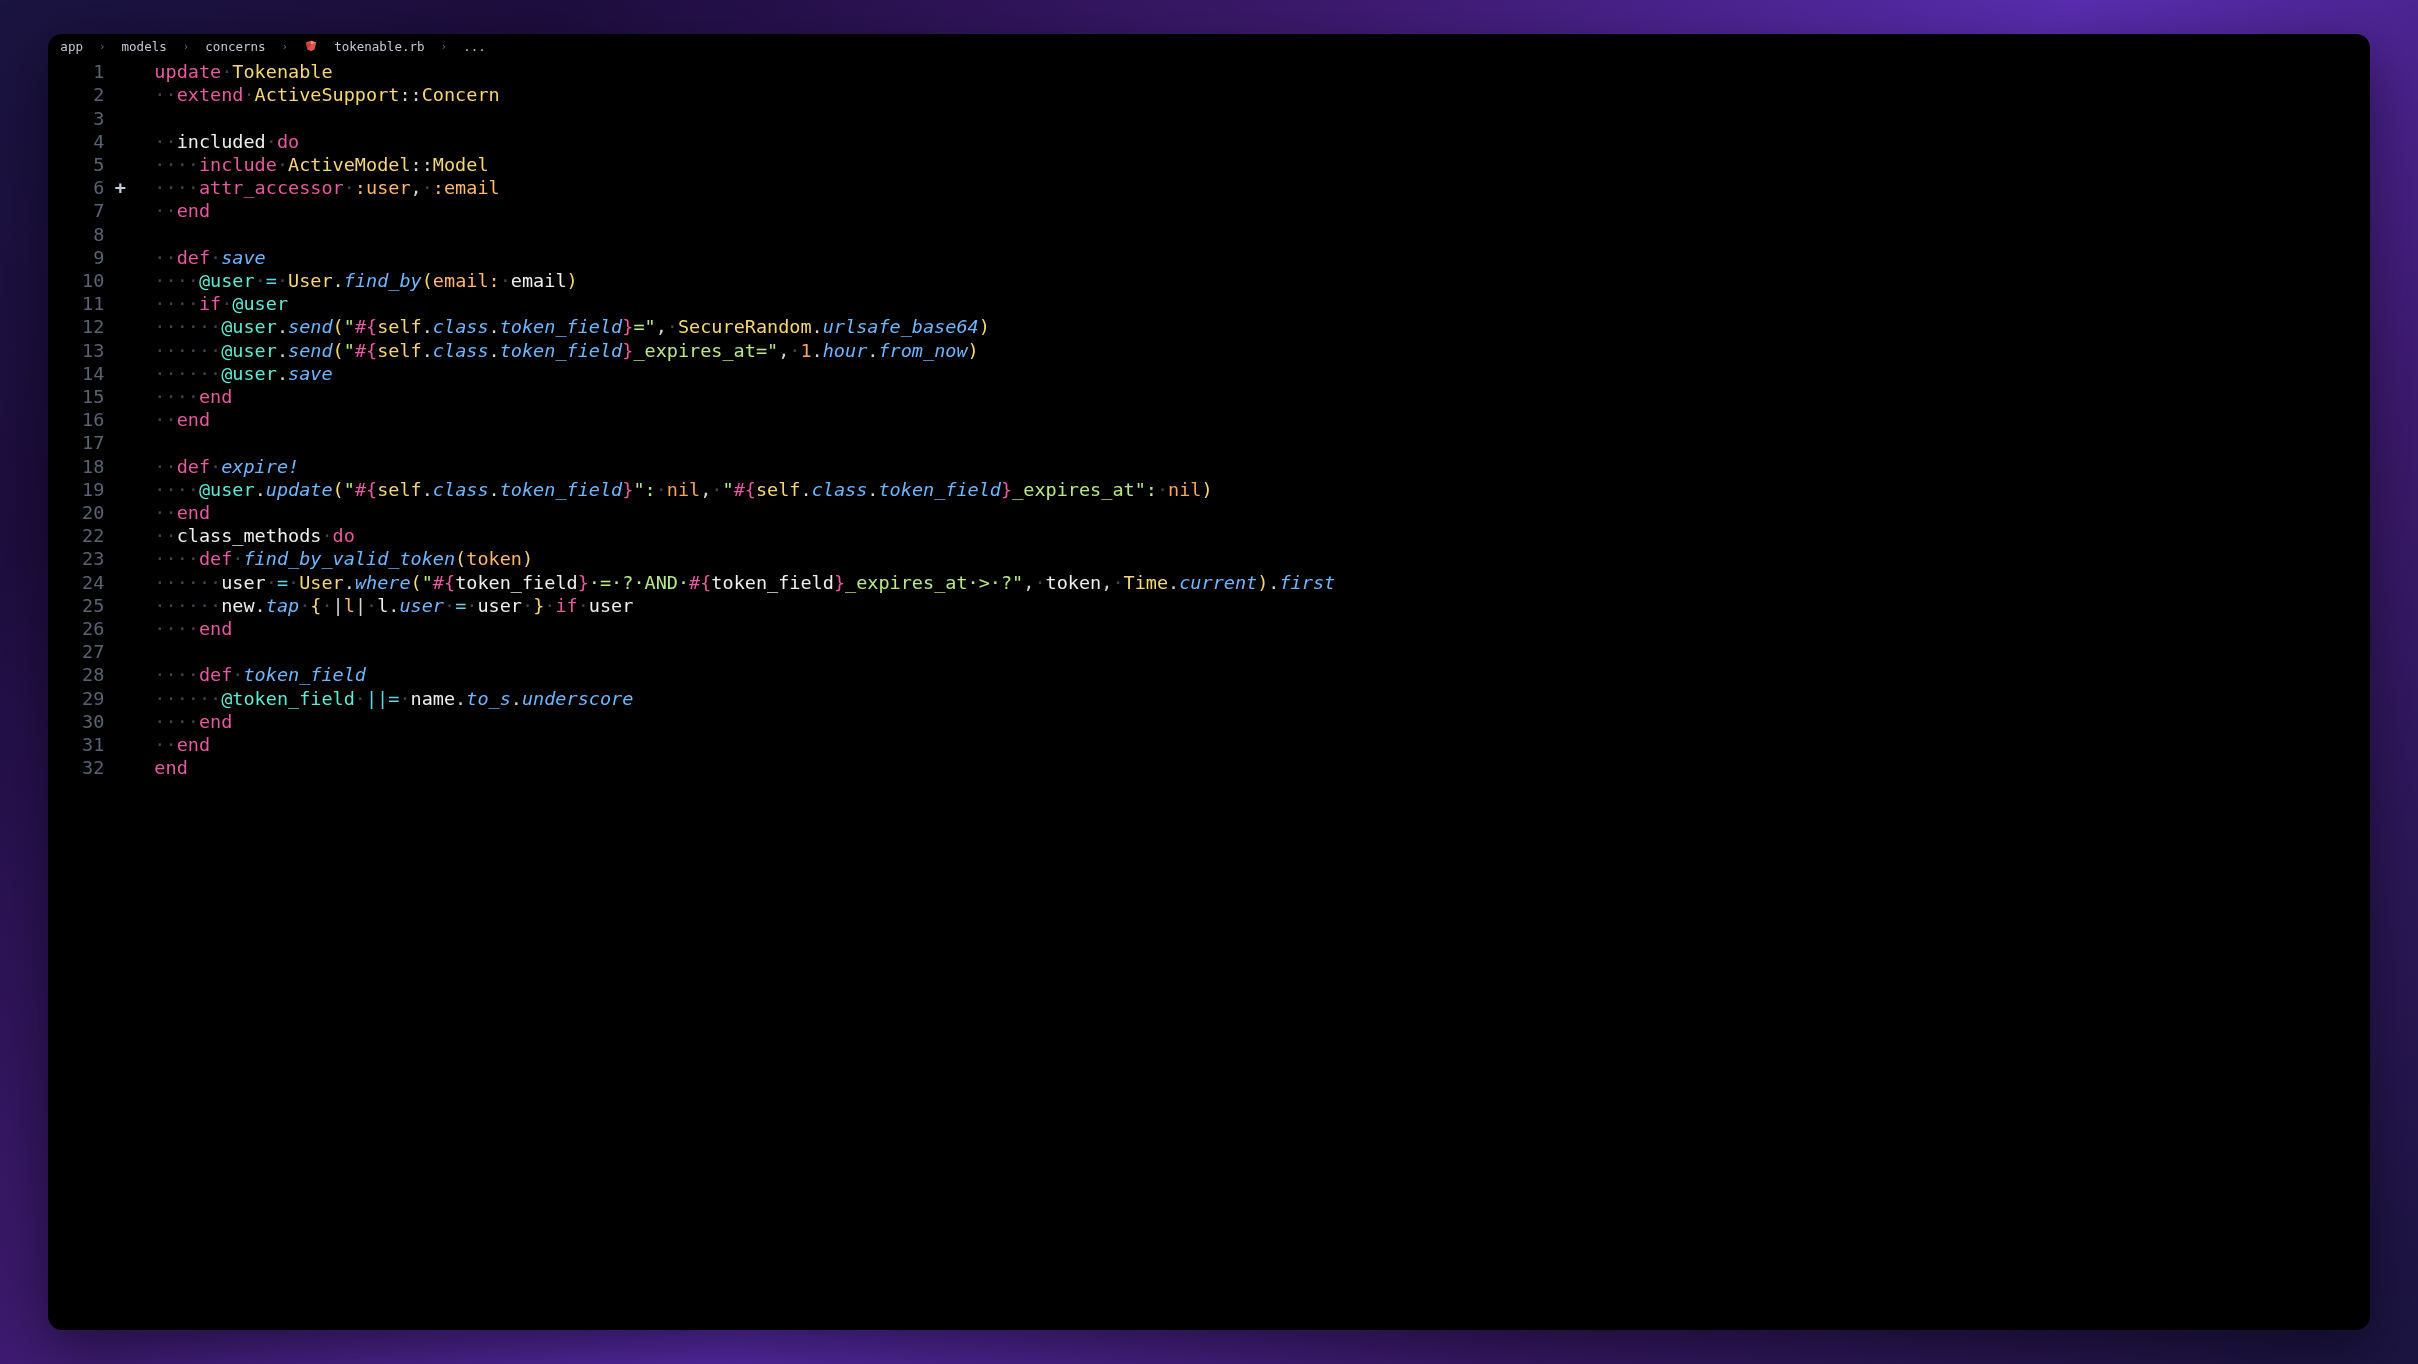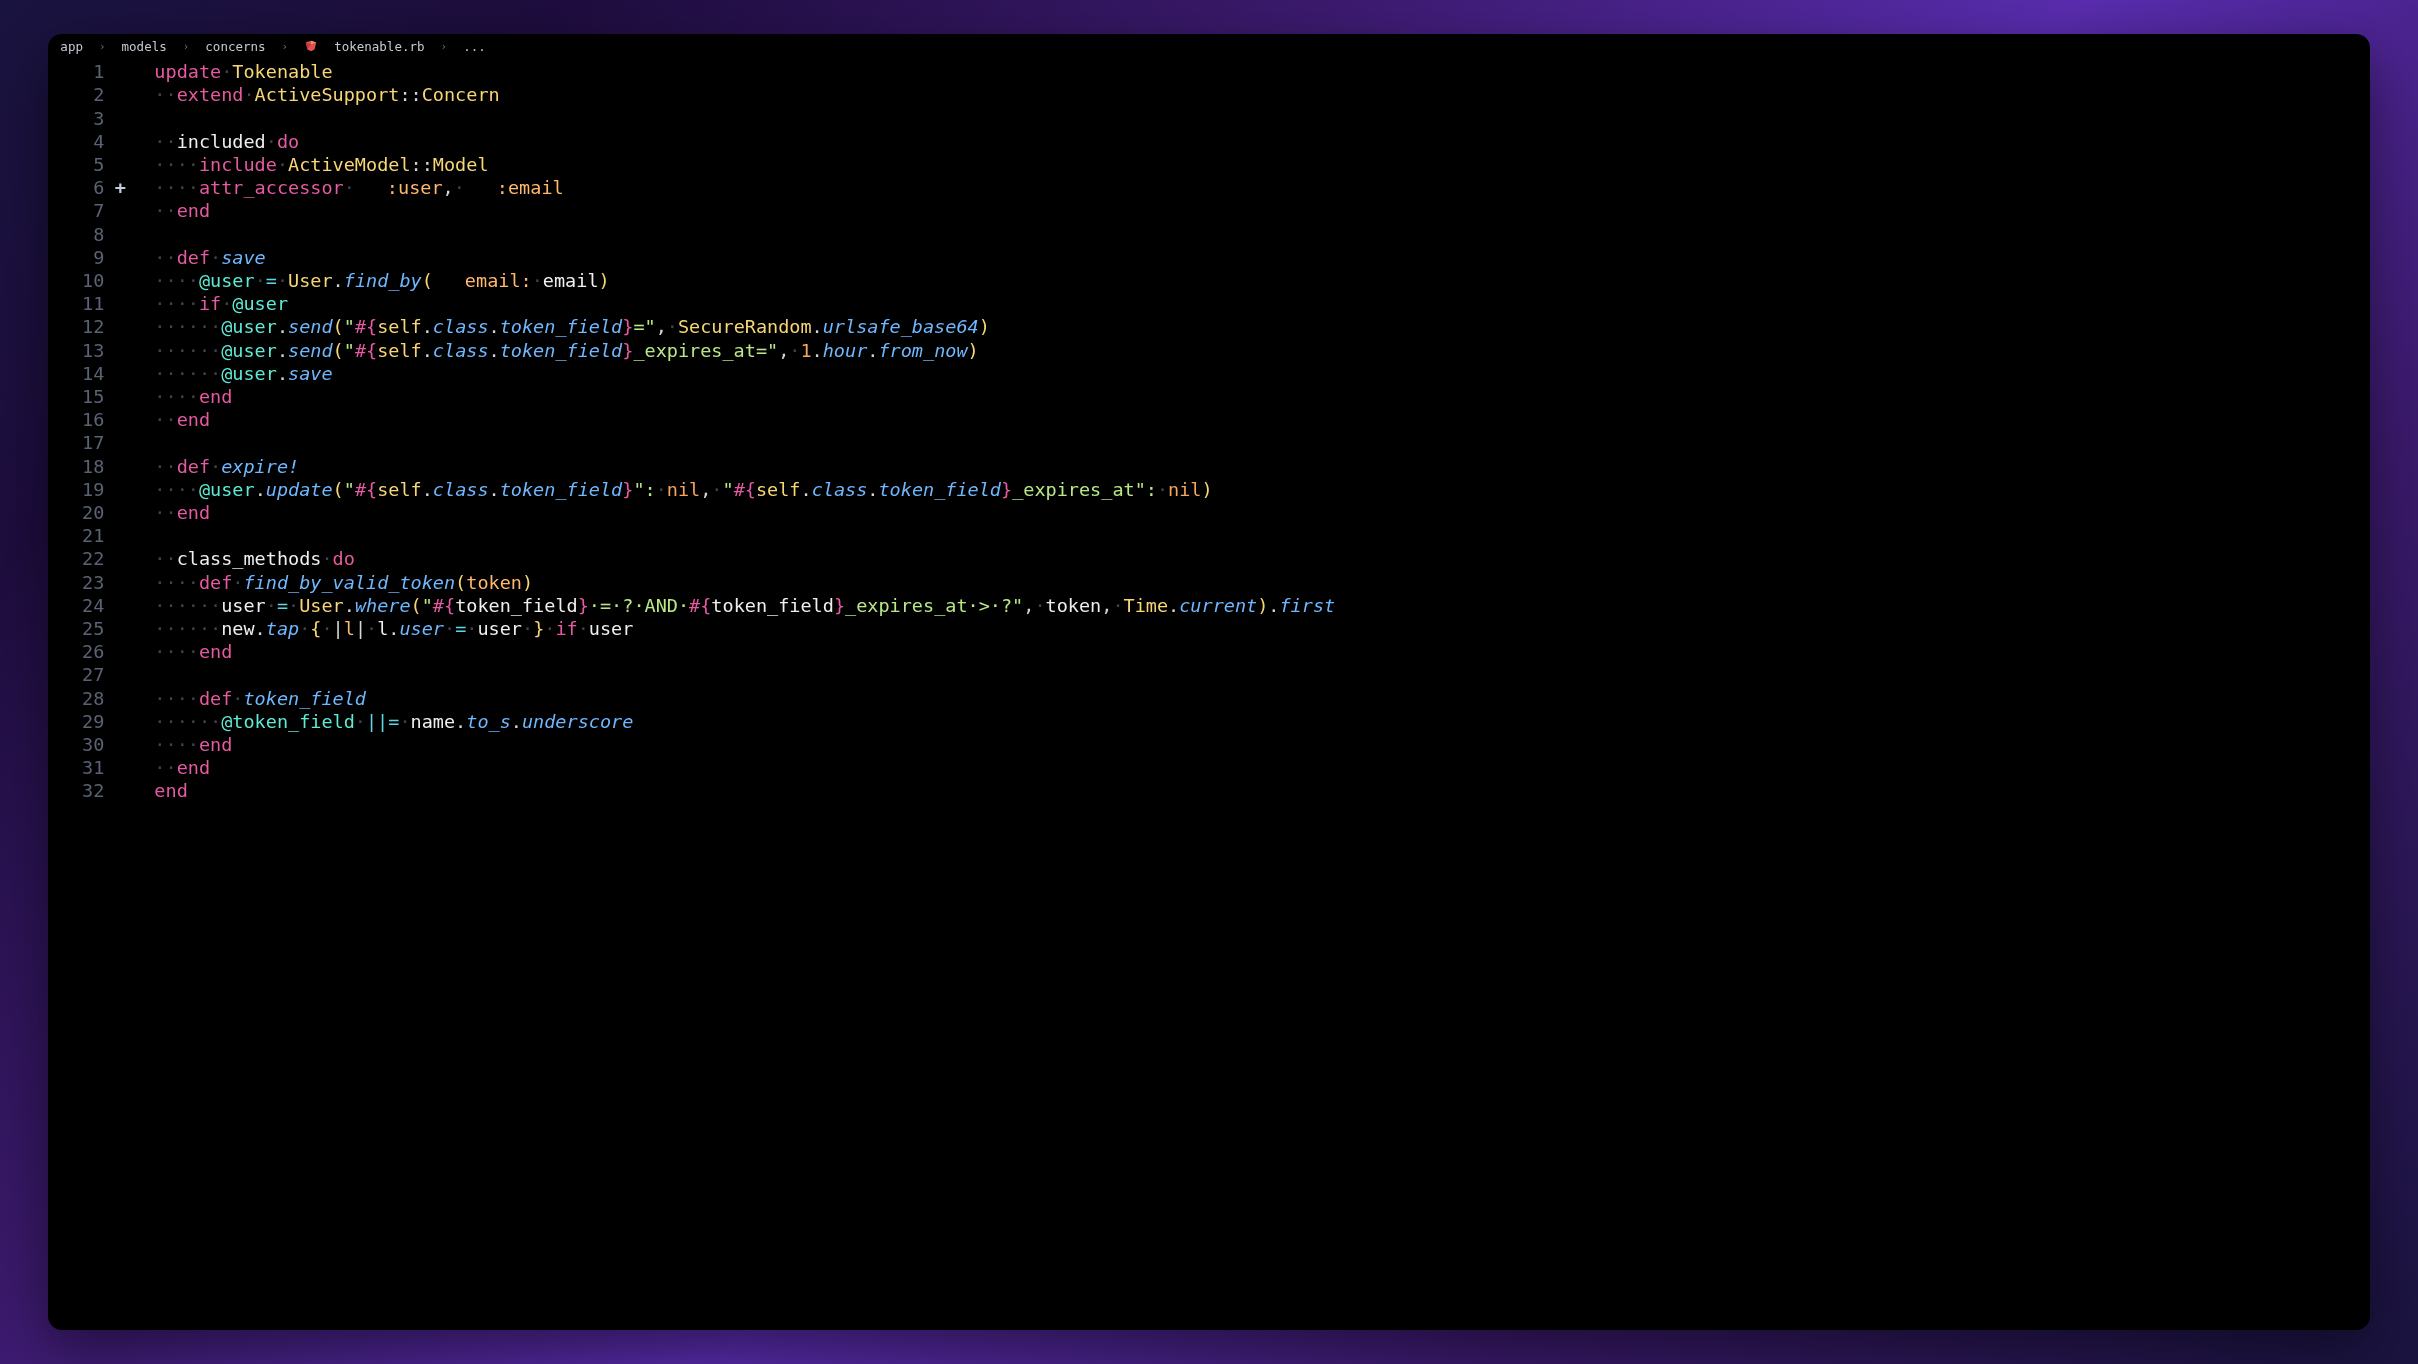--- a/index.html
+++ b/index.html
@@ -69,21 +69,21 @@
   }
   .code {
     flex: 1;
     padding-left: 24px;
   }
   
   .kw   { color: #e55aa0; }      
   .cls  { color: #f7d774; }
   .fn   { color: #6fb8ff; font-style: italic; text-align: right; } 
   .mtd  { color: #efefef; margin-top: 6px; }      
-  .sym  { color: #ffb86c; margin-left: 32px; }      
+  .sym  { color: #ffb86c; }      
   .punc { color: #d6d6d6; }
   .op   { color: #5fd6e5; }      
   .str  { color: #b8e986; }      
   .strinterp { color: #e55aa0; } 
   .num  { color: #f8a65e; }
   .ivar { color: #5eead4; }
   .param{ color: #ffb86c; }
   .whitedot { color: #3f4451; }
   .yparen { color: #f7d774; }
   .nil  { color: #f8a65e; }
@@ -127,21 +127,20 @@
       <div class="line"><div class="gutter">11</div><div class="gutter-marker"></div><div class="code"><span class="whitedot">····</span><span class="kw">if</span><span class="whitedot">·</span><span class="ivar">@user</span></div></div>
       <div class="line"><div class="gutter">12</div><div class="gutter-marker"></div><div class="code"><span class="whitedot">······</span><span class="ivar">@user</span><span class="punc">.</span><span class="fn">send</span><span class="yparen">(</span><span class="str">"</span><span class="strinterp">#{</span><span class="self">self</span><span class="punc">.</span><span class="fn">class</span><span class="punc">.</span><span class="fn">token_field</span><span class="strinterp">}</span><span class="str">="</span><span class="punc">,</span><span class="whitedot">·</span><span class="cls">SecureRandom</span><span class="punc">.</span><span class="fn">urlsafe_base64</span><span class="yparen">)</span></div></div>
       <div class="line"><div class="gutter">13</div><div class="gutter-marker"></div><div class="code"><span class="whitedot">······</span><span class="ivar">@user</span><span class="punc">.</span><span class="fn">send</span><span class="yparen">(</span><span class="str">"</span><span class="strinterp">#{</span><span class="self">self</span><span class="punc">.</span><span class="fn">class</span><span class="punc">.</span><span class="fn">token_field</span><span class="strinterp">}</span><span class="str">_expires_at="</span><span class="punc">,</span><span class="whitedot">·</span><span class="num">1</span><span class="punc">.</span><span class="fn">hour</span><span class="punc">.</span><span class="fn">from_now</span><span class="yparen">)</span></div></div>
       <div class="line"><div class="gutter">14</div><div class="gutter-marker"></div><div class="code"><span class="whitedot">······</span><span class="ivar">@user</span><span class="punc">.</span><span class="fn">save</span></div></div>
       <div class="line"><div class="gutter">15</div><div class="gutter-marker"></div><div class="code"><span class="whitedot">····</span><span class="kw">end</span></div></div>
       <div class="line"><div class="gutter">16</div><div class="gutter-marker"></div><div class="code"><span class="whitedot">··</span><span class="kw">end</span></div></div>
       <div class="line"><div class="gutter">17</div><div class="gutter-marker"></div><div class="code">&nbsp;</div></div>
       <div class="line"><div class="gutter">18</div><div class="gutter-marker"></div><div class="code"><span class="whitedot">··</span><span class="kw">def</span><span class="whitedot">·</span><span class="fn">expire!</span></div></div>
       <div class="line"><div class="gutter">19</div><div class="gutter-marker"></div><div class="code"><span class="whitedot">····</span><span class="ivar">@user</span><span class="punc">.</span><span class="fn">update</span><span class="yparen">(</span><span class="str">"</span><span class="strinterp">#{</span><span class="self">self</span><span class="punc">.</span><span class="fn">class</span><span class="punc">.</span><span class="fn">token_field</span><span class="strinterp">}</span><span class="str">":</span><span class="whitedot">·</span><span class="nil">nil</span><span class="punc">,</span><span class="whitedot">·</span><span class="str">"</span><span class="strinterp">#{</span><span class="self">self</span><span class="punc">.</span><span class="fn">class</span><span class="punc">.</span><span class="fn">token_field</span><span class="strinterp">}</span><span class="str">_expires_at":</span><span class="whitedot">·</span><span class="nil">nil</span><span class="yparen">)</span></div></div>
       <div class="line"><div class="gutter">20</div><div class="gutter-marker"></div><div class="code"><span class="whitedot">··</span><span class="kw">end</span></div></div>
-      <div class="line"><div class="gutter">21</div><div class="gutter-marker"></div><div class="code">&nbsp;</div></div>
       <div class="line"><div class="gutter">22</div><div class="gutter-marker"></div><div class="code"><span class="whitedot">··</span><span class="mtd">class_methods</span><span class="whitedot">·</span><span class="kw">do</span></div></div>
       <div class="line"><div class="gutter">23</div><div class="gutter-marker"></div><div class="code"><span class="whitedot">····</span><span class="kw">def</span><span class="whitedot">·</span><span class="fn">find_by_valid_token</span><span class="yparen">(</span><span class="param">token</span><span class="yparen">)</span></div></div>
       <div class="line"><div class="gutter">24</div><div class="gutter-marker"></div><div class="code"><span class="whitedot">······</span><span class="mtd">user</span><span class="whitedot">·</span><span class="op">=</span><span class="whitedot">·</span><span class="cls">User</span><span class="punc">.</span><span class="fn">where</span><span class="yparen">(</span><span class="str">"</span><span class="strinterp">#{</span><span class="mtd">token_field</span><span class="strinterp">}</span><span class="str">·</span><span class="str">=</span><span class="str">·</span><span class="str">?</span><span class="str">·</span><span class="str">AND</span><span class="str">·</span><span class="strinterp">#{</span><span class="mtd">token_field</span><span class="strinterp">}</span><span class="str">_expires_at</span><span class="str">·</span><span class="str">&gt;</span><span class="str">·</span><span class="str">?"</span><span class="punc">,</span><span class="whitedot">·</span><span class="mtd">token</span><span class="punc">,</span><span class="whitedot">·</span><span class="cls">Time</span><span class="punc">.</span><span class="fn">current</span><span class="yparen">)</span><span class="punc">.</span><span class="fn">first</span></div></div>
       <div class="line"><div class="gutter">25</div><div class="gutter-marker"></div><div class="code"><span class="whitedot">······</span><span class="mtd">new</span><span class="punc">.</span><span class="fn">tap</span><span class="whitedot">·</span><span class="yparen">{</span><span class="whitedot">·</span><span class="punc">|</span><span class="param">l</span><span class="punc">|</span><span class="whitedot">·</span><span class="mtd">l</span><span class="punc">.</span><span class="fn">user</span><span class="whitedot">·</span><span class="op">=</span><span class="whitedot">·</span><span class="mtd">user</span><span class="whitedot">·</span><span class="yparen">}</span><span class="whitedot">·</span><span class="kw">if</span><span class="whitedot">·</span><span class="mtd">user</span></div></div>
       <div class="line"><div class="gutter">26</div><div class="gutter-marker"></div><div class="code"><span class="whitedot">····</span><span class="kw">end</span></div></div>
       <div class="line"><div class="gutter">27</div><div class="gutter-marker"></div><div class="code">&nbsp;</div></div>
       <div class="line"><div class="gutter">28</div><div class="gutter-marker"></div><div class="code"><span class="whitedot">····</span><span class="kw">def</span><span class="whitedot">·</span><span class="fn">token_field</span></div></div>
       <div class="line"><div class="gutter">29</div><div class="gutter-marker"></div><div class="code"><span class="whitedot">······</span><span class="ivar">@token_field</span><span class="whitedot">·</span><span class="op">||=</span><span class="whitedot">·</span><span class="mtd">name</span><span class="punc">.</span><span class="fn">to_s</span><span class="punc">.</span><span class="fn">underscore</span></div></div>
       <div class="line"><div class="gutter">30</div><div class="gutter-marker"></div><div class="code"><span class="whitedot">····</span><span class="kw">end</span></div></div>
       <div class="line"><div class="gutter">31</div><div class="gutter-marker"></div><div class="code"><span class="whitedot">··</span><span class="kw">end</span></div></div>

